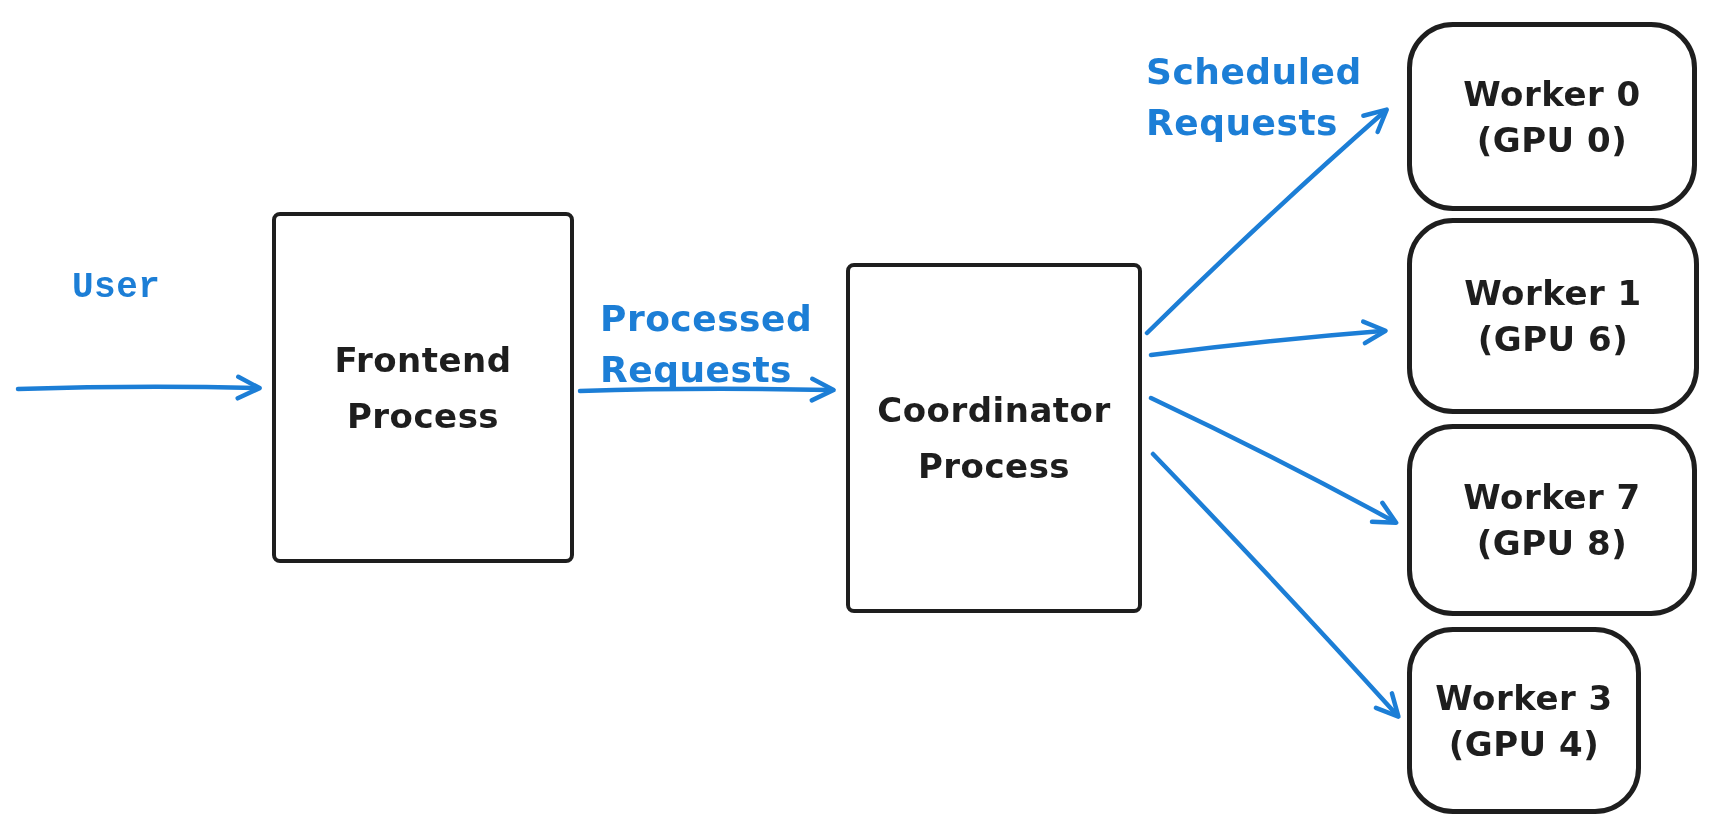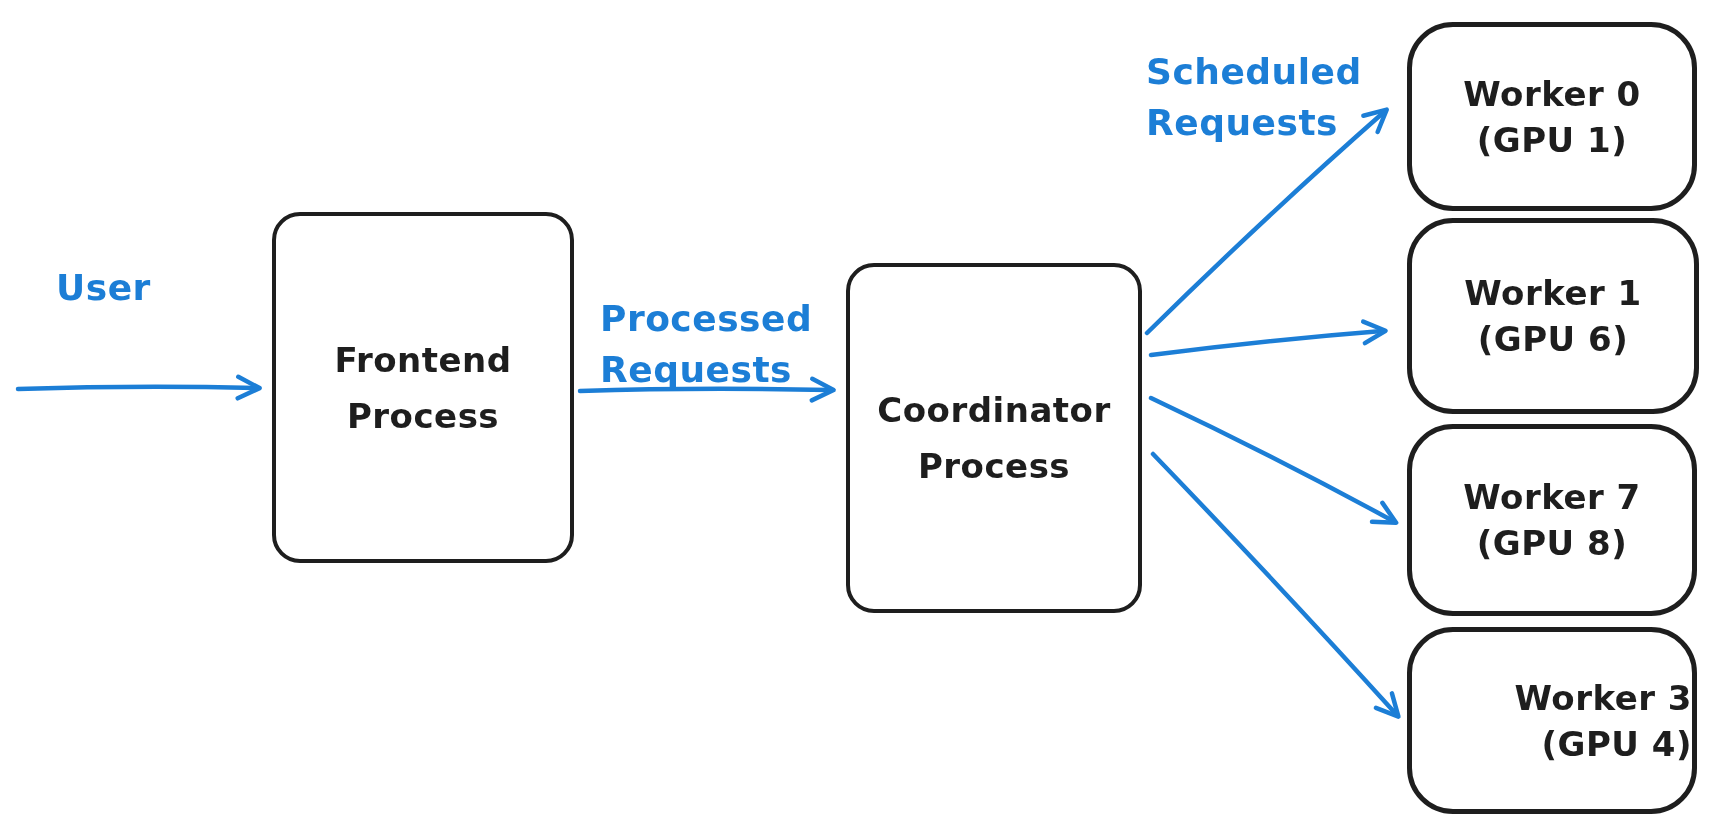--- a/index.html
+++ b/index.html
@@ -18,21 +18,21 @@
   .arrow-layer {
     position: absolute;
     inset: 0;
     width: 1723px;
     height: 837px;
     pointer-events: none;
   }
   .node {
     position: absolute;
     border: 4px solid #1e1e1e;
-    border-radius: 28px;
+    border-radius: 8px;
     background: #ffffff;
     display: flex;
     flex-direction: column;
     align-items: center;
     justify-content: center;
     text-align: center;
     color: #1e1e1e;
     font-size: 34px;
     font-weight: 600;
     letter-spacing: 0.5px;
@@ -42,32 +42,32 @@
   .node.worker {
     border-width: 5px;
     border-radius: 46px;
     line-height: 46px;
   }
   .node-frontend    { left: 272px;  top: 212px; width: 302px; height: 351px; }
   .node-coordinator { left: 846px;  top: 215px; width: 296px; height: 350px; margin-top: 48px; }
   .node-worker-0    { left: 1407px; top: 22px;  width: 290px; height: 189px; }
   .node-worker-1    { left: 1407px; top: 218px; width: 292px; height: 196px; }
   .node-worker-2    { left: 1407px; top: 424px; width: 290px; height: 192px; }
-  .node-worker-3    { left: 1407px; top: 627px; width: 290px; height: 187px; align-items: flex-end; }
+  .node-worker-3    { left: 1407px; top: 627px; width: 234px; height: 187px; }
 
   .edge-label {
     position: absolute;
     color: #1c7ed6;
     font-size: 36px;
     font-weight: 600;
     letter-spacing: 0.5px;
     line-height: 51px;
     white-space: nowrap;
   }
-  .label-user-inputs        { left: 56px;   top: 262px; }
+  .label-user-inputs        { left: 72px;   top: 262px; font-family: Liberation Mono, monospace; }
   .label-processed-requests { left: 600px;  top: 258px; margin-top: 35px; }
   .label-scheduled-requests { left: 1146px; top: 46px;  }
 </style>
 </head>
 <body>
 
 <div class="canvas">
 
   <svg class="arrow-layer" viewBox="0 0 1723 837" xmlns="http://www.w3.org/2000/svg">
     <defs>
@@ -90,21 +90,21 @@
     <span>Process</span>
   </div>
 
   <div class="node node-coordinator">
     <span>Coordinator</span>
     <span>Process</span>
   </div>
 
   <div class="node worker node-worker-0">
     <span>Worker 0</span>
-    <span>(GPU 1)</span>
+    <span>(GPU 0)</span>
   </div>
 
   <div class="node worker node-worker-1">
     <span>Worker 1</span>
     <span>(GPU 6)</span>
   </div>
 
   <div class="node worker node-worker-2">
     <span>Worker 7</span>
     <span>(GPU 8)</span>

